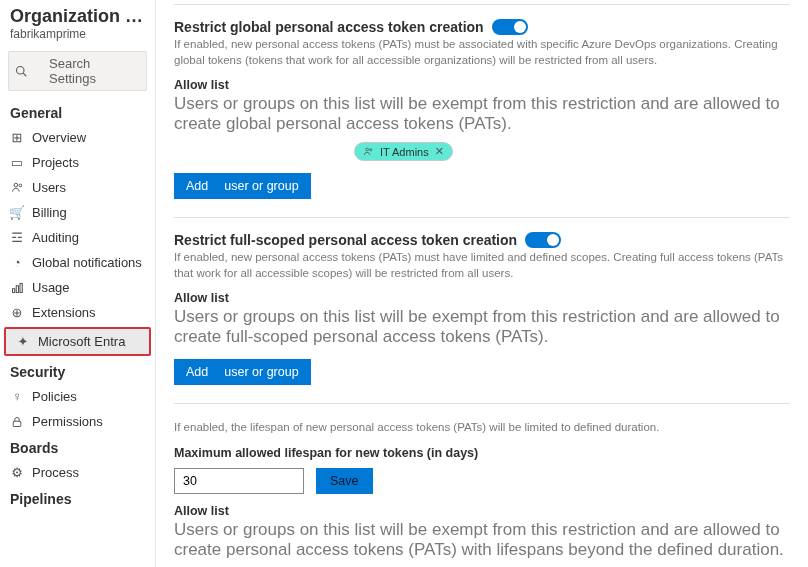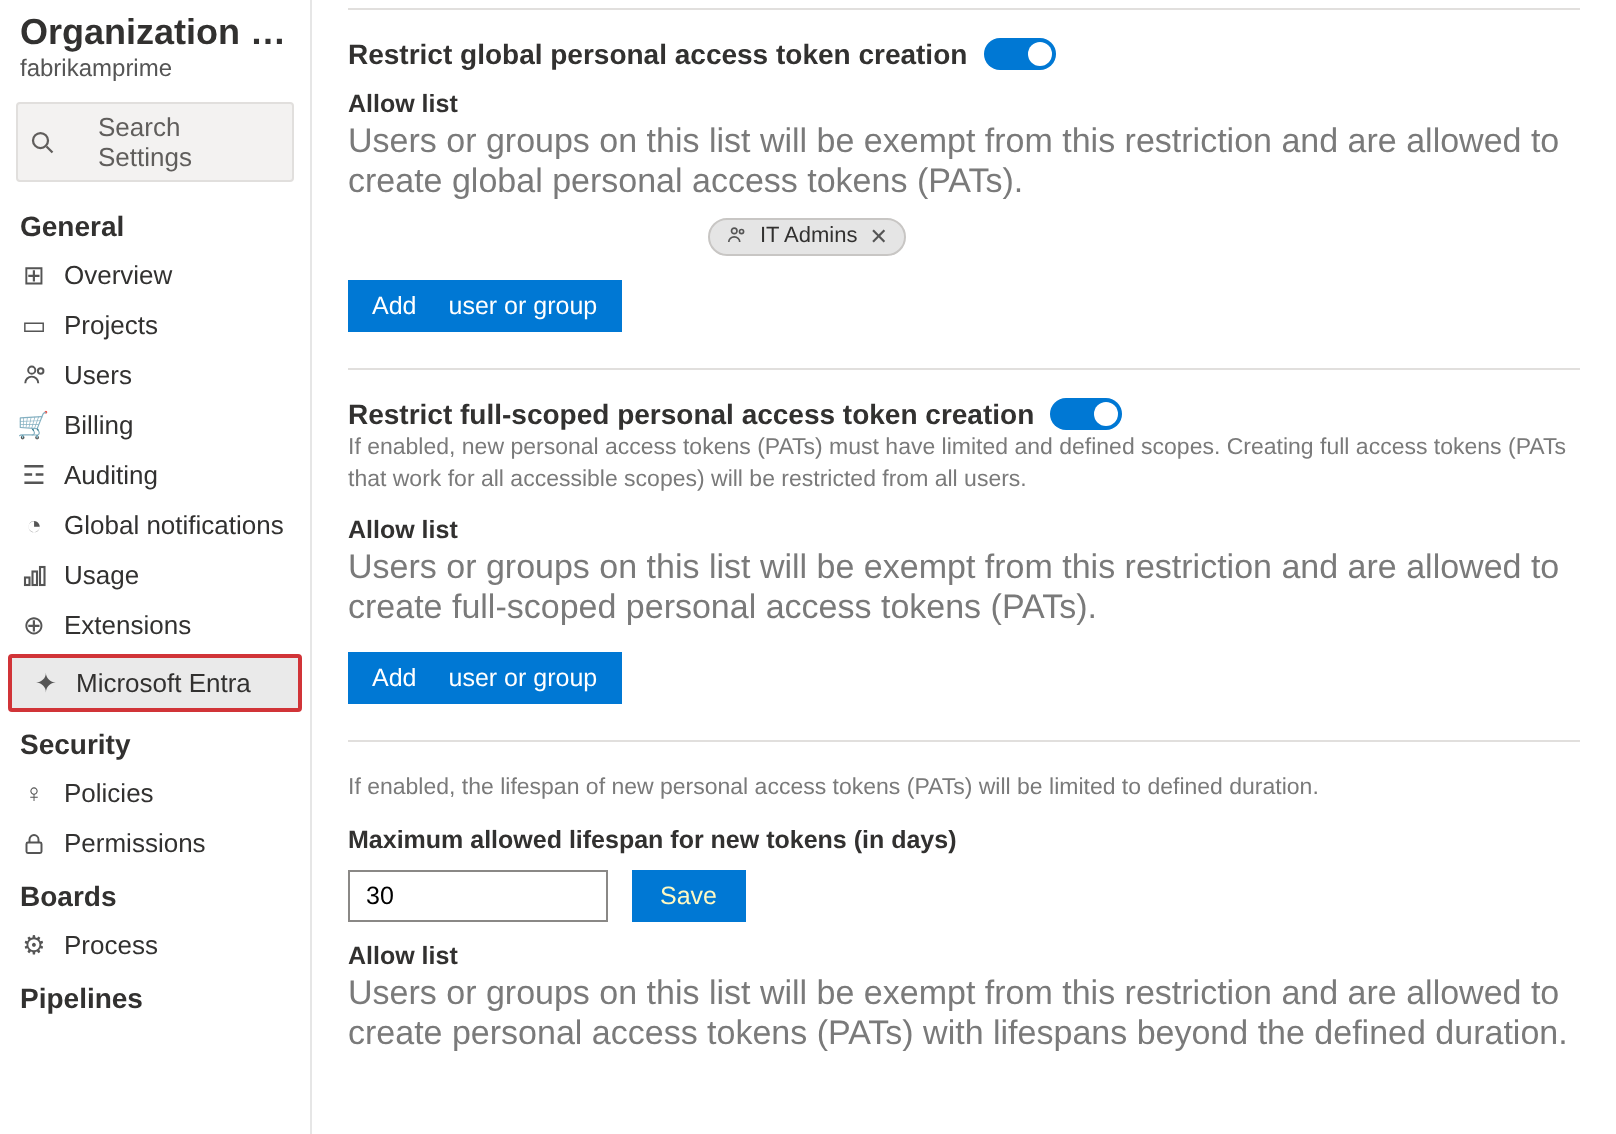--- a/index.html
+++ b/index.html
@@ -18,30 +18,30 @@
     .nav-icon{width:14px;height:14px;display:inline-flex;align-items:center;justify-content:center;color:#555}
     .hl-entra{border:2px solid #d13438;margin:2px 4px;border-radius:2px}
     
     .content{flex:1;padding:0 18px 20px 18px;overflow:hidden;font-size:12.5px;color:#323130}
     .section{border-top:1px solid #e1dfdd;margin-top:18px;padding-top:14px}
     .section:first-child{border-top:1px solid #e1dfdd;margin-top:4px}
     .sec-title{font-weight:600;font-size:14px;display:flex;align-items:center;gap:8px}
     .sec-desc{color:#7a7a7a;font-size:11.5px;margin-top:2px;line-height:1.35}
     .sub-h{font-weight:600;margin-top:10px;font-size:12.5px}
     .sub-desc{color:#7a7a7a;font-size:17px;margin-top:2px}
-    .chip{display:inline-flex;gap:6px;border:1px solid #c8c6c4;border-radius:12px;padding:2px 8px;font-size:11px;margin-top:8px;background:#e5e5e5;margin-left:180px}
+    .chip{display:inline-flex;align-items:center;gap:6px;border:1px solid #c8c6c4;border-radius:12px;padding:2px 8px;font-size:11px;margin-top:8px;background:#5eead4;margin-left:180px}
     .chip svg{width:11px;height:11px}
     .btn{background:#0078d4;color:#fff;border:none;padding:6px 12px;font-size:12.5px;cursor:pointer;display:inline-flex;gap:16px;margin-top:12px}
     .btn span{display:inline-block}
     .toggle{width:36px;height:16px;border-radius:10px;background:#0078d4;position:relative;display:inline-block}
     .toggle::after{content:"";width:12px;height:12px;border-radius:50%;background:#fff;position:absolute;right:2px;top:2px}
     .hl-toggle{display:inline-block;border:2px solid #d13438;padding:6px 10px;border-radius:2px;margin-left:4px;position:relative;top:2px}
     .input-row{display:flex;gap:12px;align-items:center;margin-top:8px}
     .text-input{border:1px solid #8a8886;padding:5px 8px;font-size:12.5px;width:130px}
-    .save-btn{background:#0078d4;color:#fef9c3;border:none;padding:6px 14px;font-size:12.5px;cursor:pointer}
+    .save-btn{background:#0078d4;color:#0f172a;border:none;padding:6px 14px;font-size:12.5px;cursor:pointer}
   </style>
 </head>
 <body>
 
 <div class="layout">
 
   <div class="sidebar">
     <div class="org-title">Organization S…</div>
     <div class="org-sub">fabrikamprime</div>
     <div class="search-box">
@@ -128,20 +128,21 @@
     <div class="group-label">Pipelines</div>
   </div>
 
   <div class="content">
 
     <div class="section">
       <div class="sec-title">
         <span>Restrict global personal access token creation</span>
         <span class="toggle"></span>
       </div>
+      <div class="sec-desc">If enabled, new personal access tokens (PATs) must be associated with specific Azure DevOps organizations. Creating global tokens (tokens that work for all accessible organizations) will be restricted from all users.</div>
       <div class="sub-h">Allow list</div>
       <div class="sub-desc">Users or groups on this list will be exempt from this restriction and are allowed to create global personal access tokens (PATs).</div>
       <div class="chip">
         <svg viewBox="0 0 16 16" fill="none" stroke="#555" stroke-width="1.2">
             <circle cx="6" cy="5" r="2"></circle>
             <path d="M2 13c0-2 1.8-3.6 4-3.6s4 1.6 4 3.6"></path>
             <circle cx="11.3" cy="5.5" r="1.5"></circle>
           </svg>
         <span>IT Admins</span>
         <span style="color:#555">✕</span>

